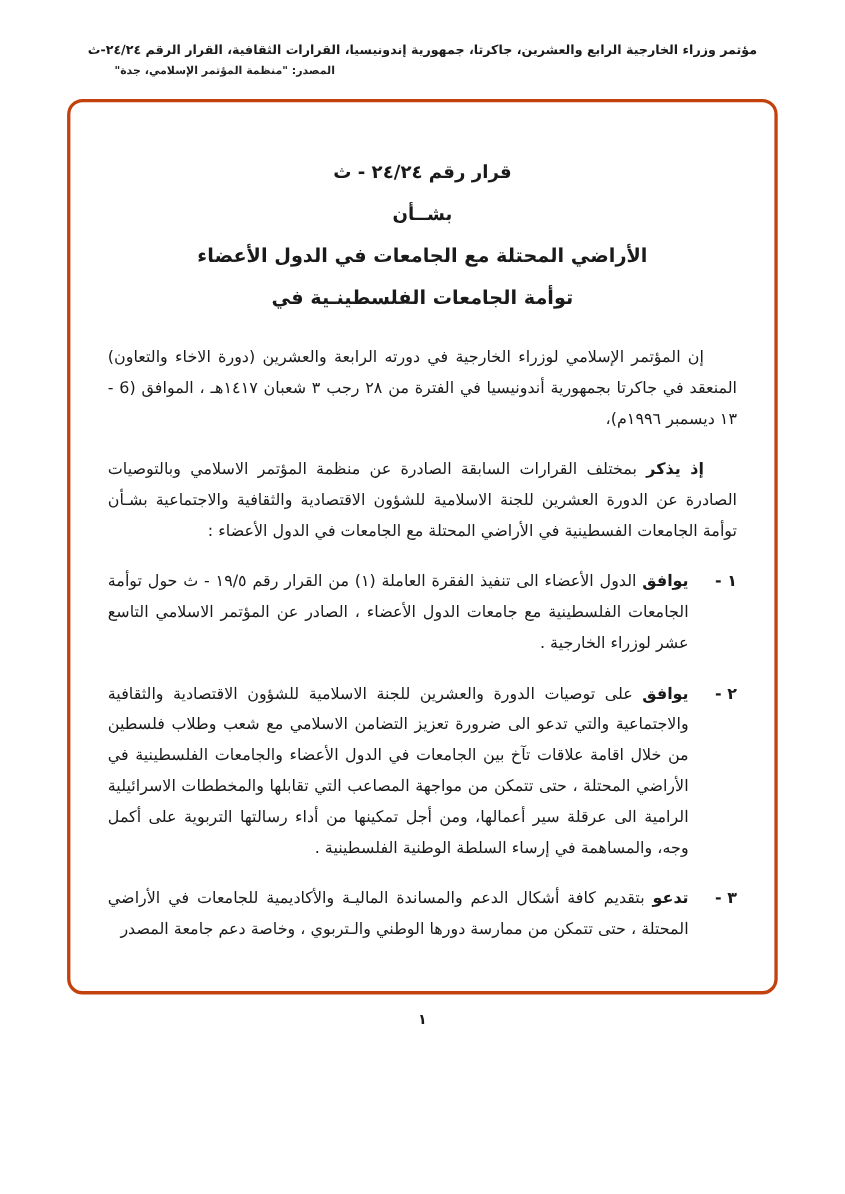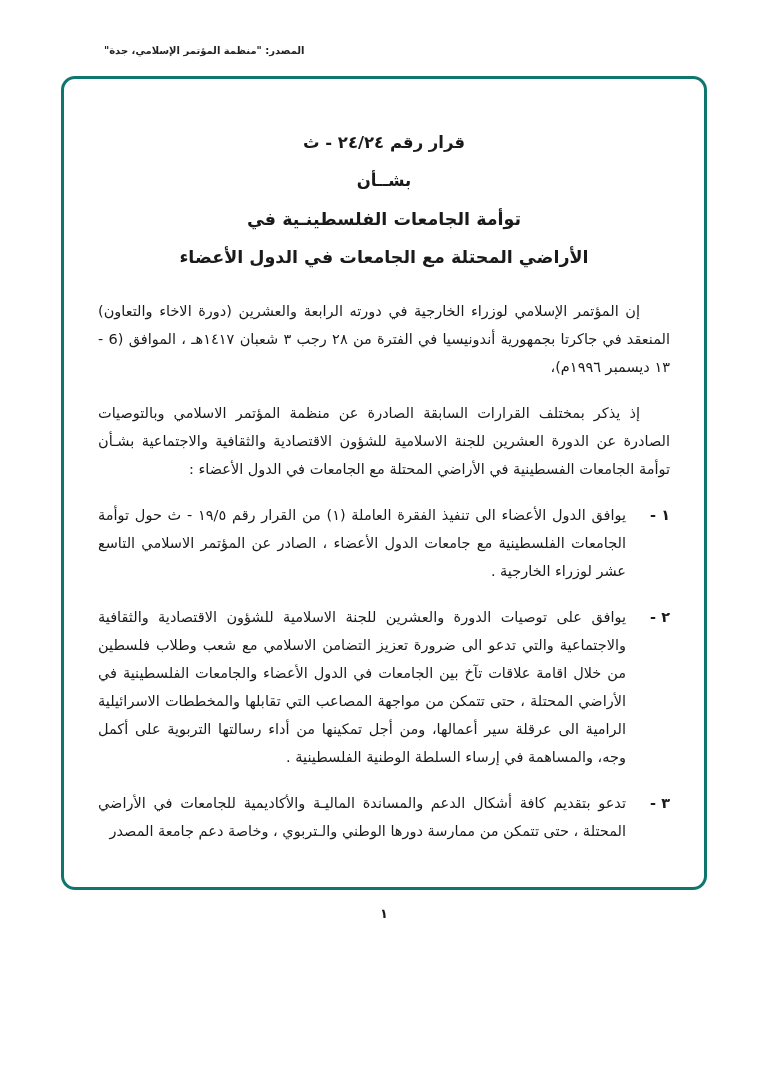--- a/index.html
+++ b/index.html
@@ -29,21 +29,21 @@
     font-weight: bold;
     text-align: left;
     padding-left: 104px;
     margin-top: 7px;
     color: #222;
   }
   .doc-frame {
     width: 646px;
     box-sizing: border-box;
     margin: 20px auto 0 auto;
-    border: 3px solid #0f766e; 
+    border: 3px solid #c2410c; 
     border-radius: 14px;
     padding: 30px 34px 24px 34px;
     background: #ffffff;
   }
   .title-block {
     text-align: center;
     font-weight: bold;
     margin: 24px 0 30px 0;
   }
   .title-block p {
@@ -57,21 +57,21 @@
   .body-par {
     font-size: 14.5px;
     line-height: 28px;
     text-align: justify;
     margin: 0 0 18px 0;
   }
   .first-indent {
     text-indent: 30px;
   }
   .lead {
-    font-weight: normal;
+    font-weight: bold;
   }
   .item {
     display: flex;
     margin: 0 0 18px 0;
   }
   .item-number {
     flex: 0 0 44px;
     width: 44px;
     font-weight: bold;
     font-size: 14.5px;
@@ -88,30 +88,31 @@
     text-align: center;
     font-size: 13px;
     font-weight: bold;
     margin-top: 16px;
   }
 </style>
 </head>
 <body>
 
 <div class="header">
+  <div class="header-line1">مؤتمر وزراء الخارجية الرابع والعشرين، جاكرتا، جمهورية إندونيسيا، القرارات الثقافية، القرار الرقم ٢٤/٢٤-ث</div>
   <div class="header-line2">المصدر:  "منظمة المؤتمر الإسلامي، جدة"</div>
 </div>
 
 <div class="doc-frame">
 
   <div class="title-block">
     <p>قرار رقم ٢٤/٢٤ - ث</p>
     <p>بشــأن</p>
+    <p class="big">الأراضي المحتلة مع الجامعات في الدول الأعضاء</p>
     <p class="big">توأمة الجامعات الفلسطينـية في</p>
-    <p class="big">الأراضي المحتلة مع الجامعات في الدول الأعضاء</p>
   </div>
 
   <p class="body-par first-indent">إن المؤتمر الإسلامي لوزراء الخارجية في دورته الرابعة والعشرين  (دورة الاخاء والتعاون) المنعقد في جاكرتا بجمهورية أندونيسيا في الفترة من ٢٨ رجب  ٣  شعبان  ١٤١٧هـ ، الموافق (6 - ١٣ ديسمبر ١٩٩٦م)،</p>
 
   <p class="body-par first-indent"><span class="lead">إذ يذكر</span><span> بمختلف القرارات السابقة الصادرة عن منظمة المؤتمر الاسلامي وبالتوصيات الصادرة عن الدورة العشرين للجنة الاسلامية للشؤون الاقتصادية والثقافية والاجتماعية بشـأن توأمة الجامعات الفسطينية في الأراضي المحتلة مع الجامعات في الدول الأعضاء :</span></p>
 
   <div class="item">
     <div class="item-number">١ -</div>
     <p class="item-text"><span class="lead">يوافق</span><span> الدول الأعضاء الى تنفيذ الفقرة العاملة (١) من القرار رقم ١٩/٥ - ث حول توأمة الجامعات الفلسطينية مع جامعات الدول الأعضاء ، الصادر عن المؤتمر الاسلامي التاسع عشر لوزراء الخارجية .</span></p>
   </div>

